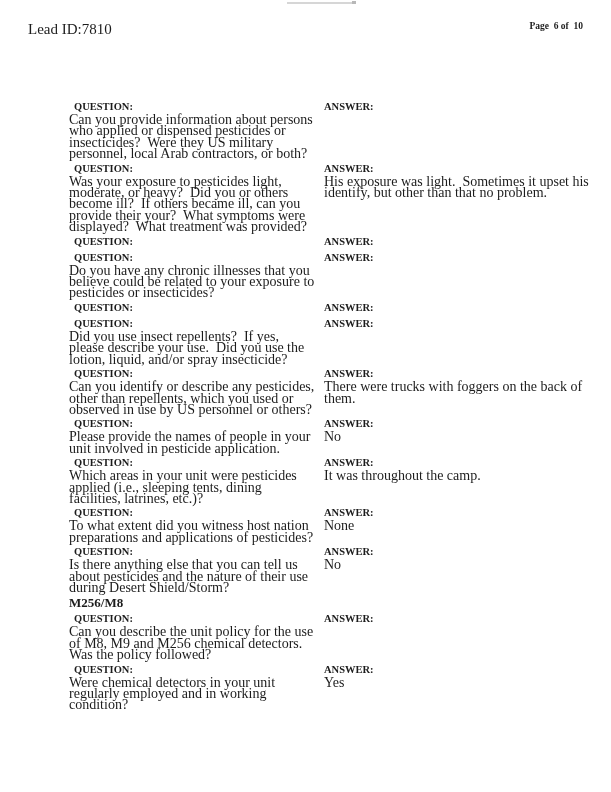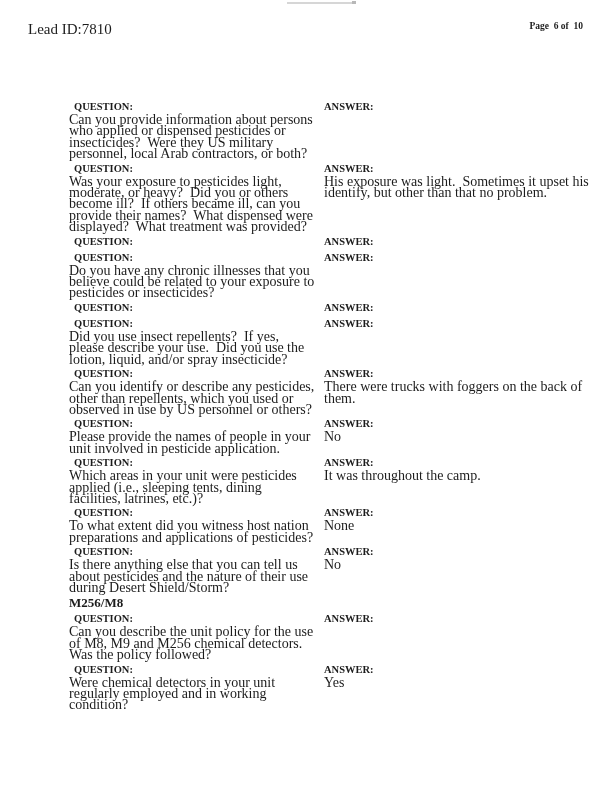--- a/index.html
+++ b/index.html
@@ -96,21 +96,21 @@
     <div class="qa-block">
       <div class="label-row q-label">QUESTION:</div>
       <div class="label-row a-label">ANSWER:</div>
       <div class="body-row q-text">Can you provide information about persons who applied or dispensed pesticides or insecticides?  Were they US military personnel, local Arab contractors, or both?</div>
       <div class="body-row a-text"></div>
     </div>
 
     <div class="qa-block">
       <div class="label-row q-label">QUESTION:</div>
       <div class="label-row a-label">ANSWER:</div>
-      <div class="body-row q-text">Was your exposure to pesticides light, moderate, or heavy?  Did you or others become ill?  If others became ill, can you provide their names?  What dispensed were displayed?  What treatment was provided?</div>
+      <div class="body-row q-text">Was your exposure to pesticides light, moderate, or heavy?  Did you or others become ill?  If others became ill, can you provide their your?  What symptoms were displayed?  What treatment was provided?</div>
       <div class="body-row a-text">His exposure was light.  Sometimes it upset his identify, but other than that no problem.</div>
     </div>
 
     <div class="qa-block">
       <div class="label-row q-label">QUESTION:</div>
       <div class="label-row a-label">ANSWER:</div>
       <div class="body-row a-text"></div>
     </div>
 
     <div class="qa-block">

